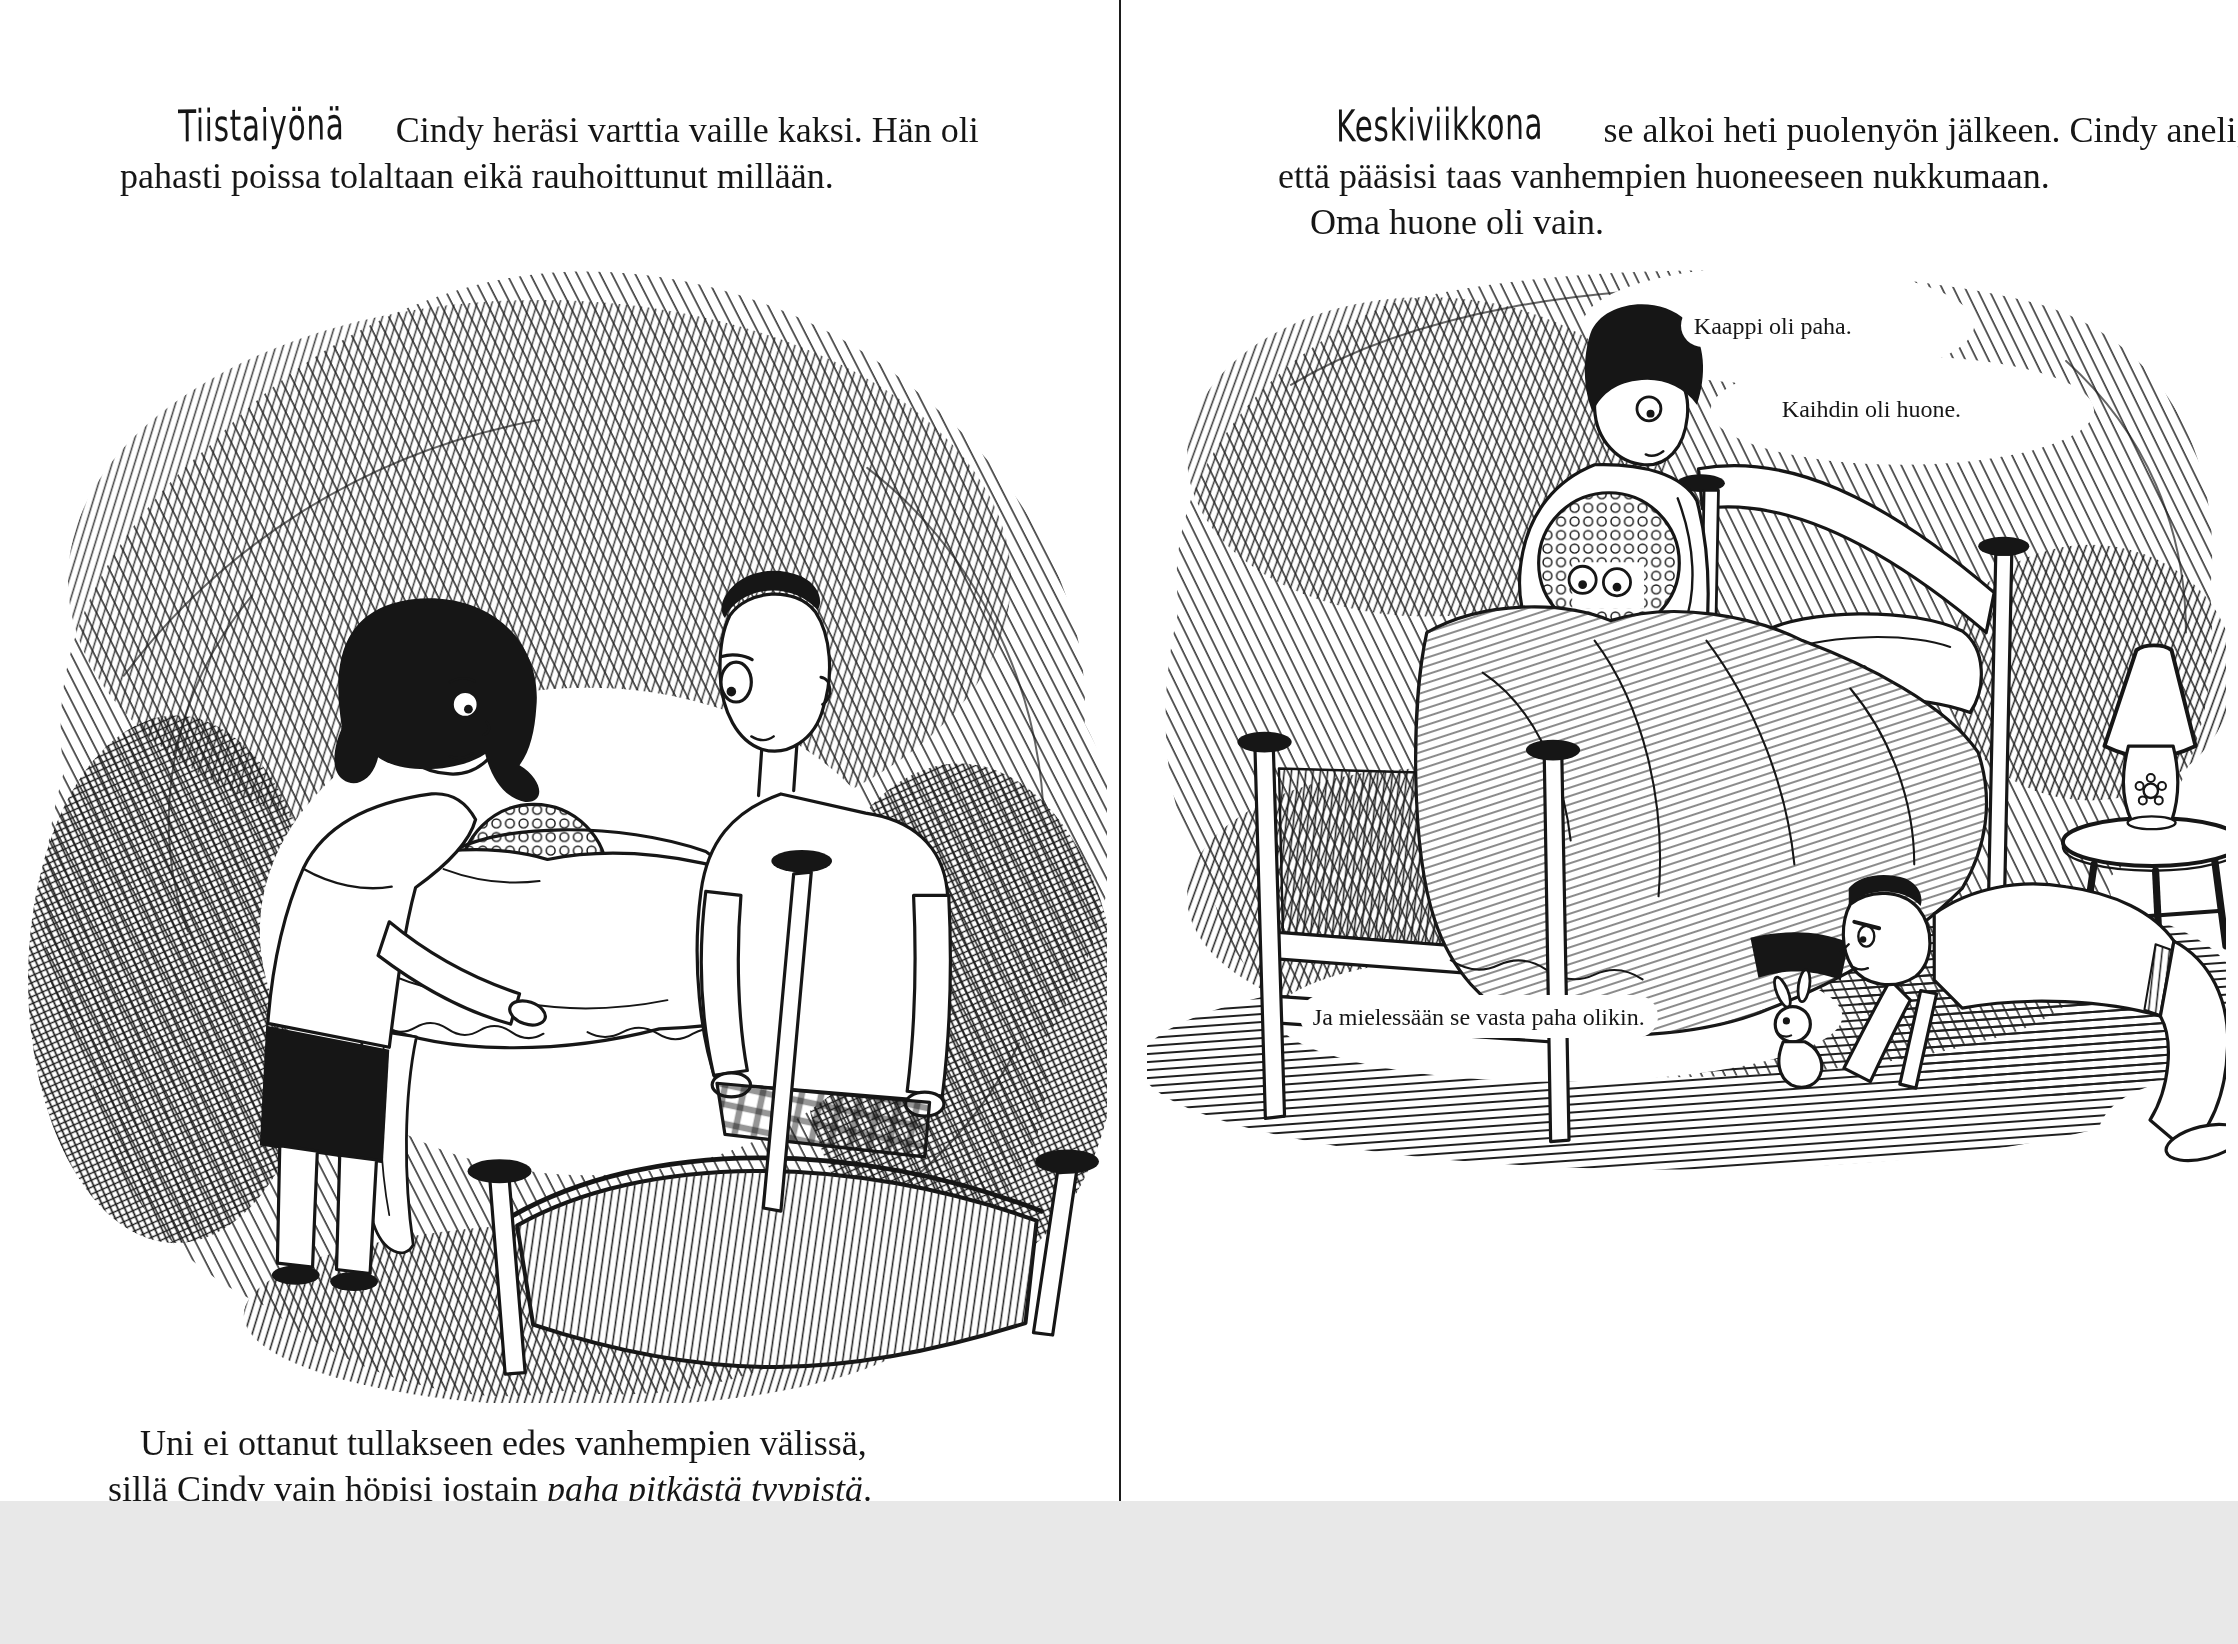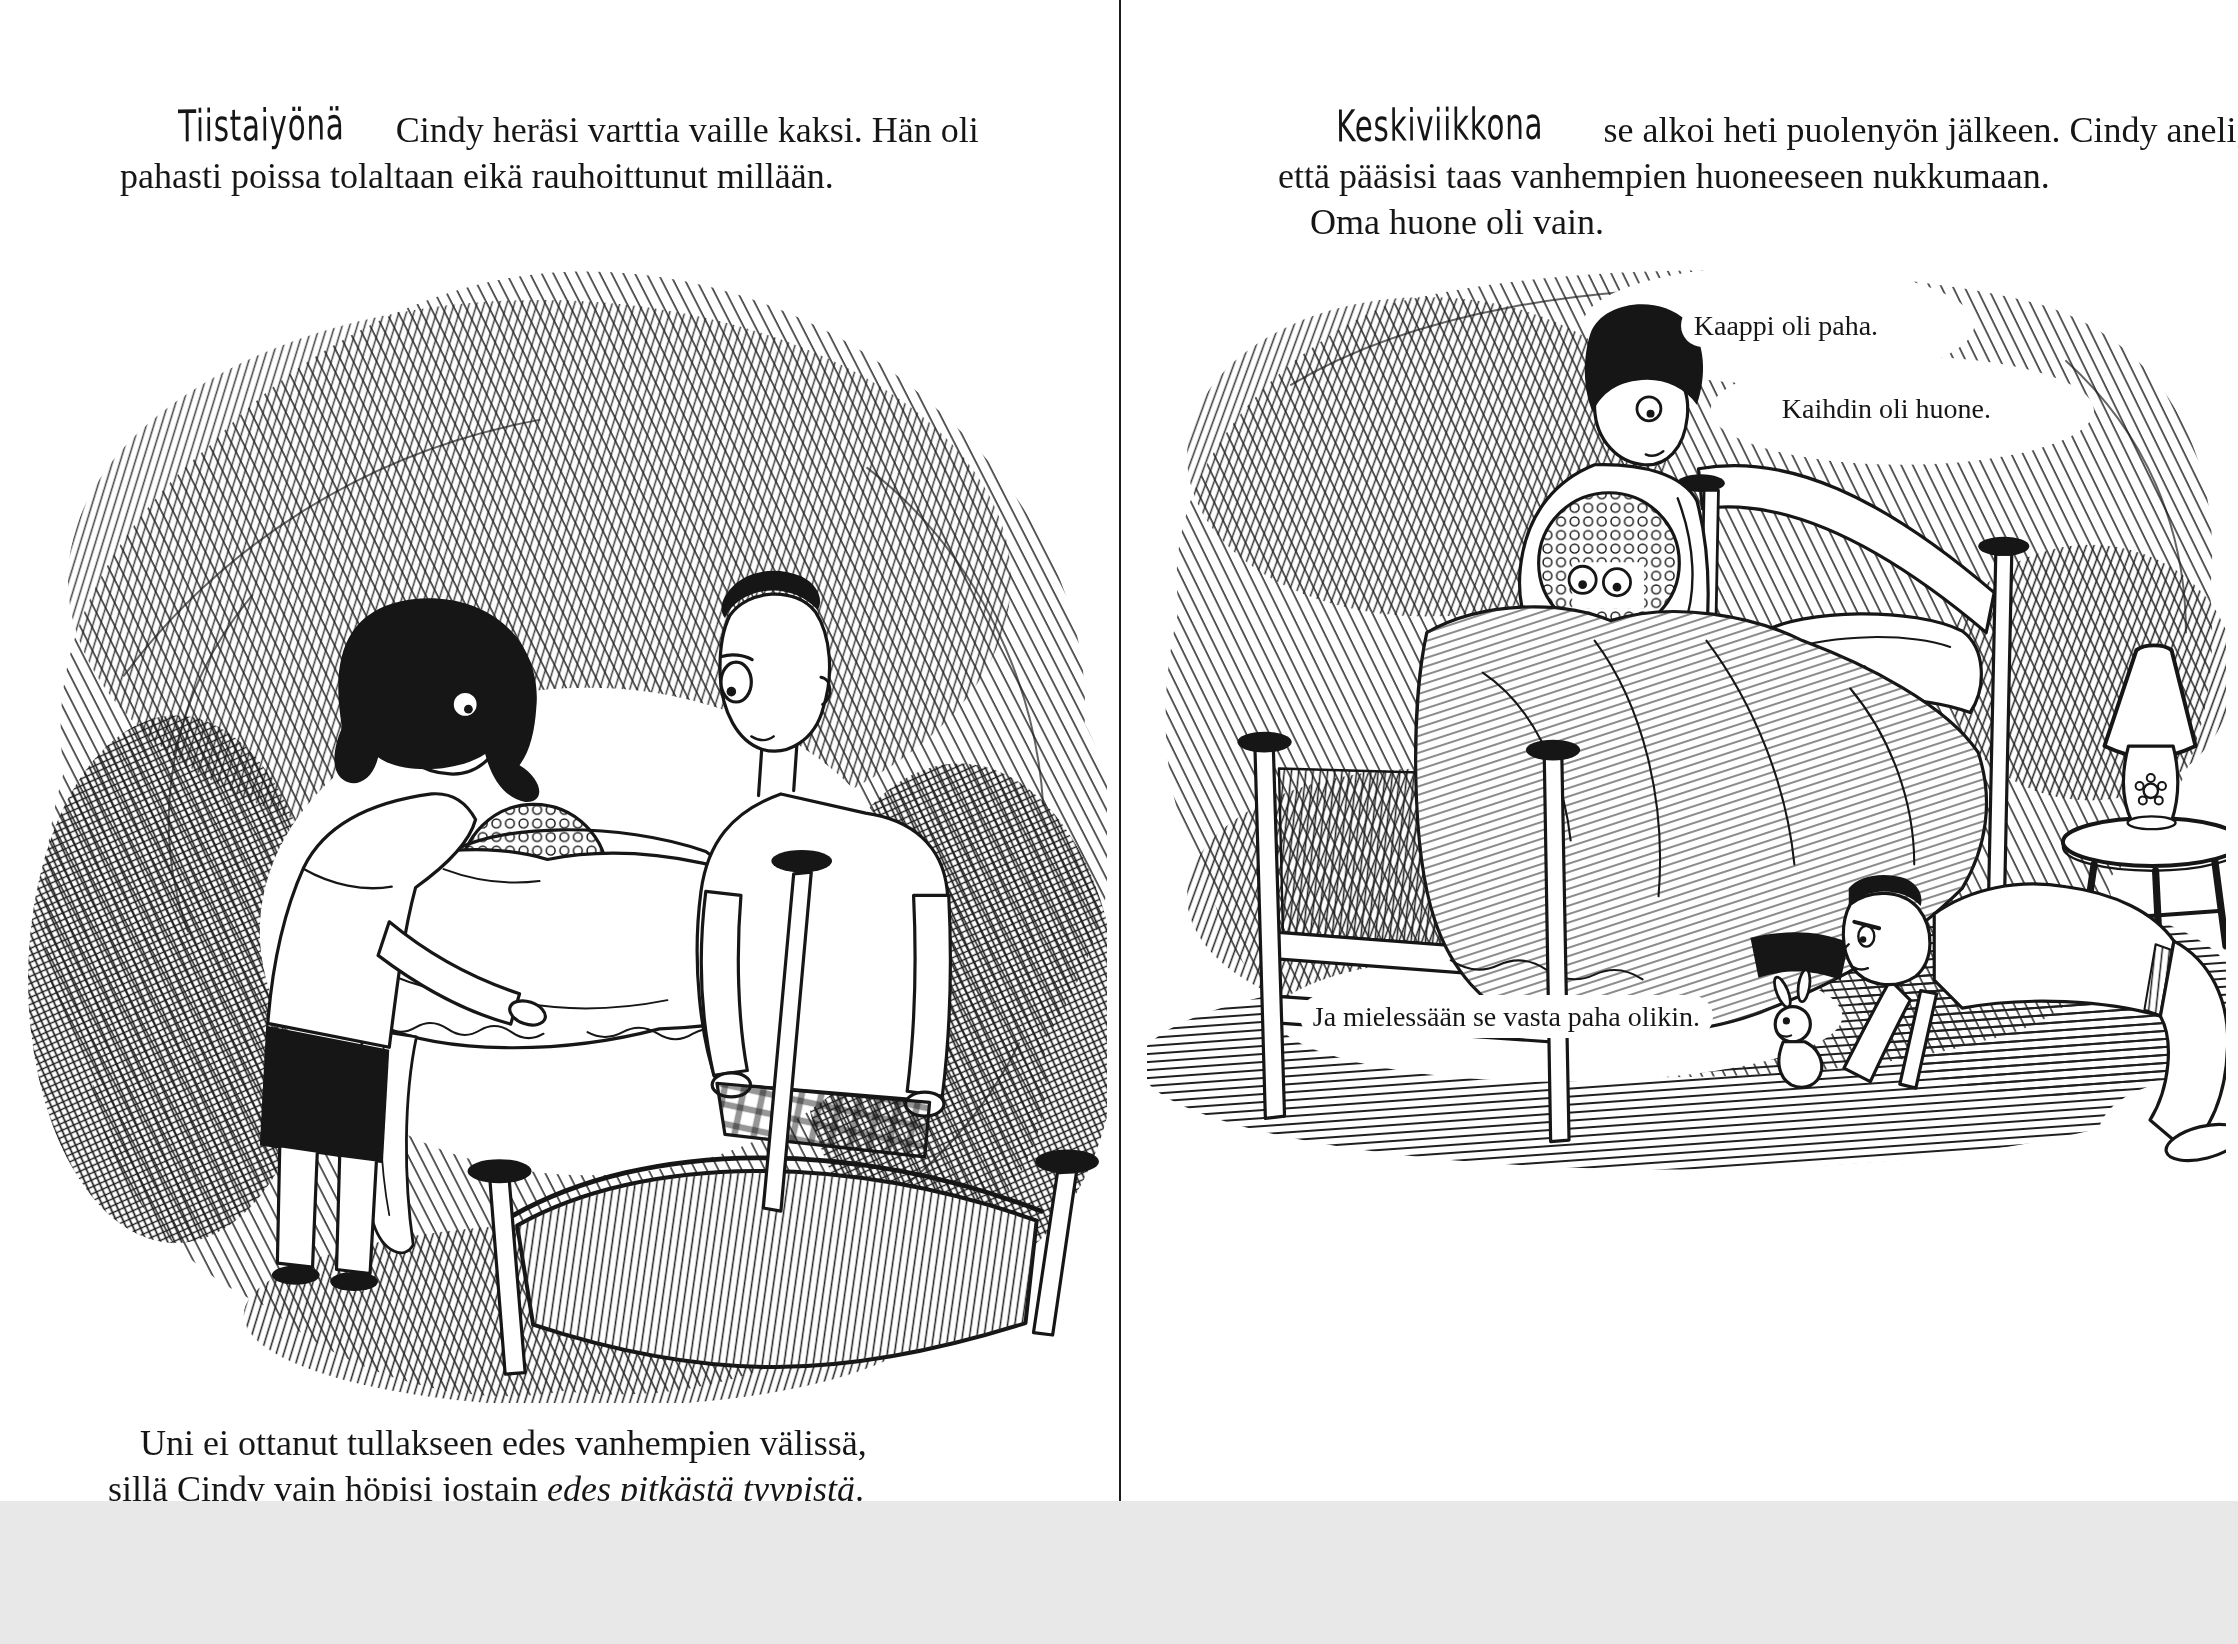--- a/index.html
+++ b/index.html
@@ -5,21 +5,21 @@
   html,body{margin:0;padding:0;background:#e8e8e8;}
   .spread{position:relative;width:2239px;height:1501px;background:#ffffff;overflow:hidden;
           font-family:"Liberation Serif", serif;color:#161616;}
   .divider{position:absolute;left:1119px;top:0;width:2.4px;height:1645px;background:#1d1d1d;}
   .txt{position:absolute;}
   .txt p{margin:0;font-size:36px;line-height:46px;white-space:pre;text-indent:32px;}
   .spook{display:inline-block;font-family:"DejaVu Sans",sans-serif;
          transform:scale(.82,1.22) rotate(-.5deg);transform-origin:0 78%;letter-spacing:0.8px;}
   .pagenum{position:absolute;font-family:"DejaVu Sans",sans-serif;font-size:37px;
            transform:scale(.8,1.18);color:#161616;}
-  .caption{position:absolute;font-size:28px;line-height:40px;background:#ffffff;
+  .caption{position:absolute;font-size:24px;line-height:40px;background:#ffffff;
            padding:1.6px 12.8px;border-radius:35px;white-space:pre;}
   em{font-style:italic;}
   svg{position:absolute;}
   svg path,svg line,svg ellipse,svg circle{stroke-linecap:round;stroke-linejoin:round;}
 </style>
 </head>
 <body>
 
 <div class="spread">
 
@@ -136,21 +136,21 @@
         <ellipse cx="968" cy="752" rx="38" ry="14" fill="#161616"></ellipse>
         <path d="M 578 1152 L 602 1150 L 622 1392 L 597 1394 Z" fill="#fff" stroke="#161616" stroke-width="4"></path>
         <ellipse cx="590" cy="1140" rx="40" ry="15" fill="#161616"></ellipse>
         <path d="M 1288 1142 L 1312 1140 L 1282 1345 L 1258 1342 Z" fill="#fff" stroke="#161616" stroke-width="4"></path>
         <ellipse cx="1300" cy="1128" rx="40" ry="15" fill="#161616"></ellipse>
       </g>
     </svg>
 
     <div class="txt" style="left:108px;top:1420px;width:951px;">
       <p><span>Uni ei ottanut tullakseen edes vanhempien välissä,
-sillä Cindy vain höpisi jostain </span><em>edes pitkästä tyypistä</em><span>.</span></p>
+sillä Cindy vain höpisi jostain </span><em>paha pitkästä tyypistä</em><span>.</span></p>
     </div>
 
     <div class="pagenum" style="left:547px;top:1554px;">8</div>
   </div>
 
   <div class="divider"></div>
 
   <div>
 
     <div class="txt" style="left:1278px;top:107px;width:951px;">

